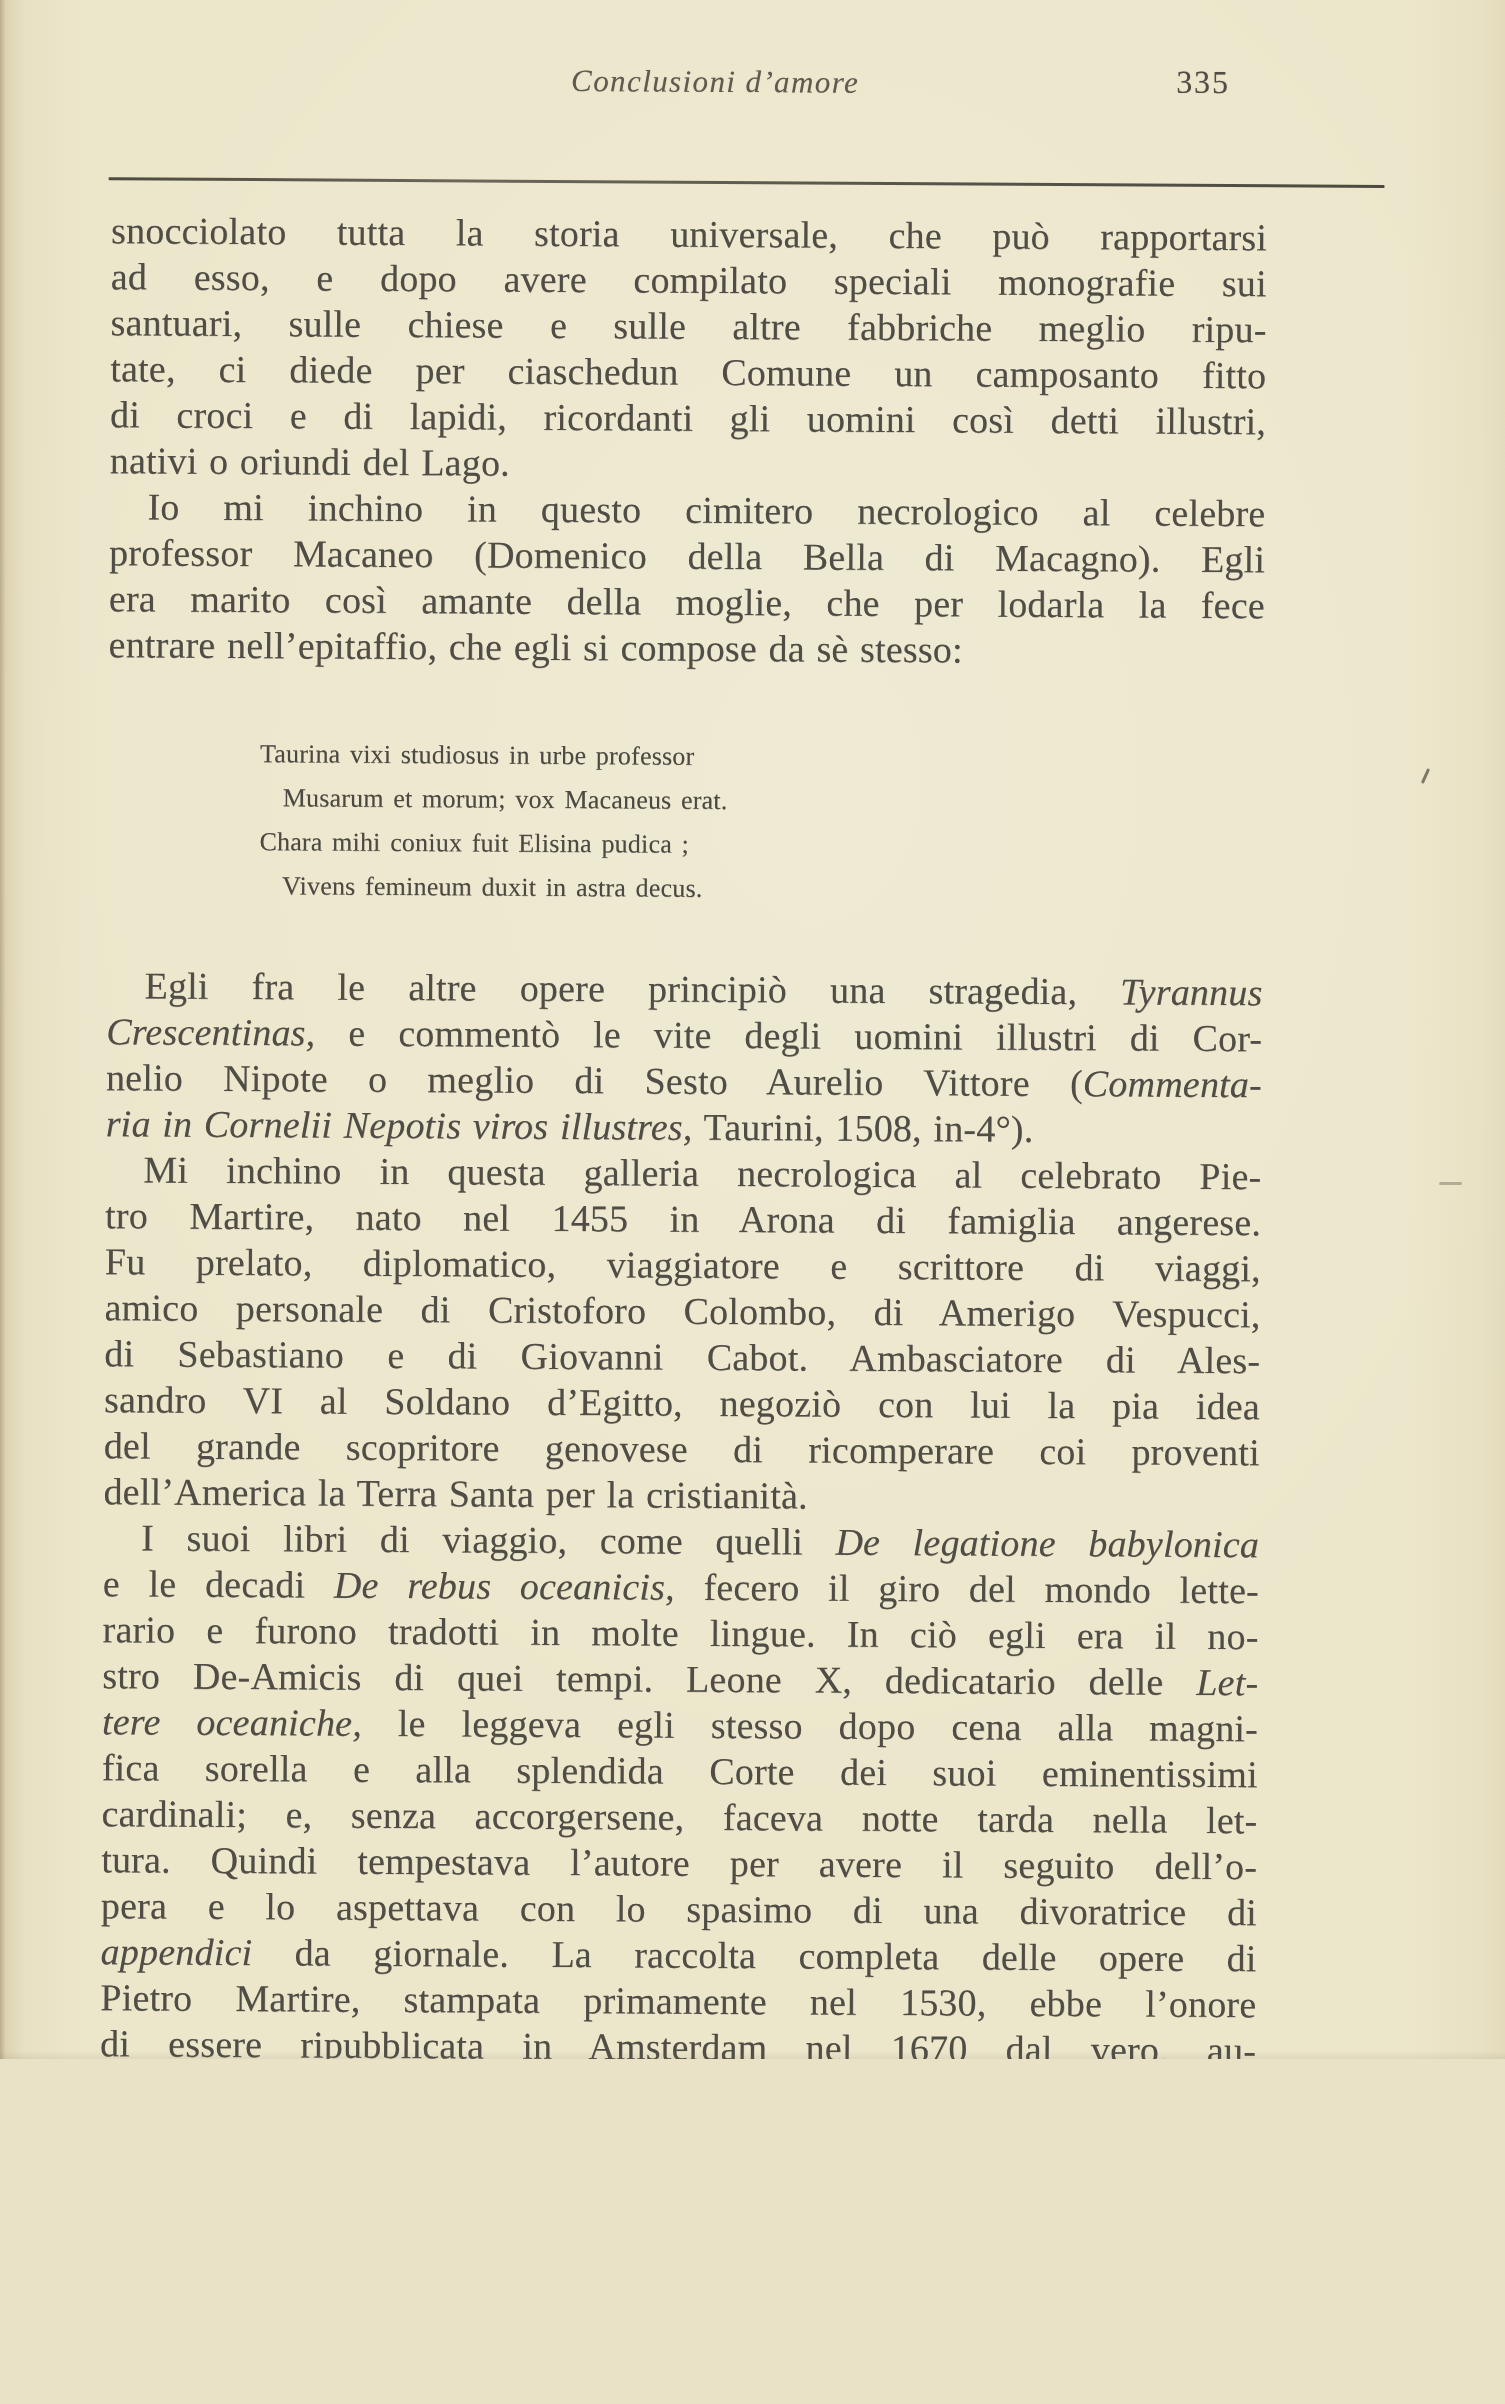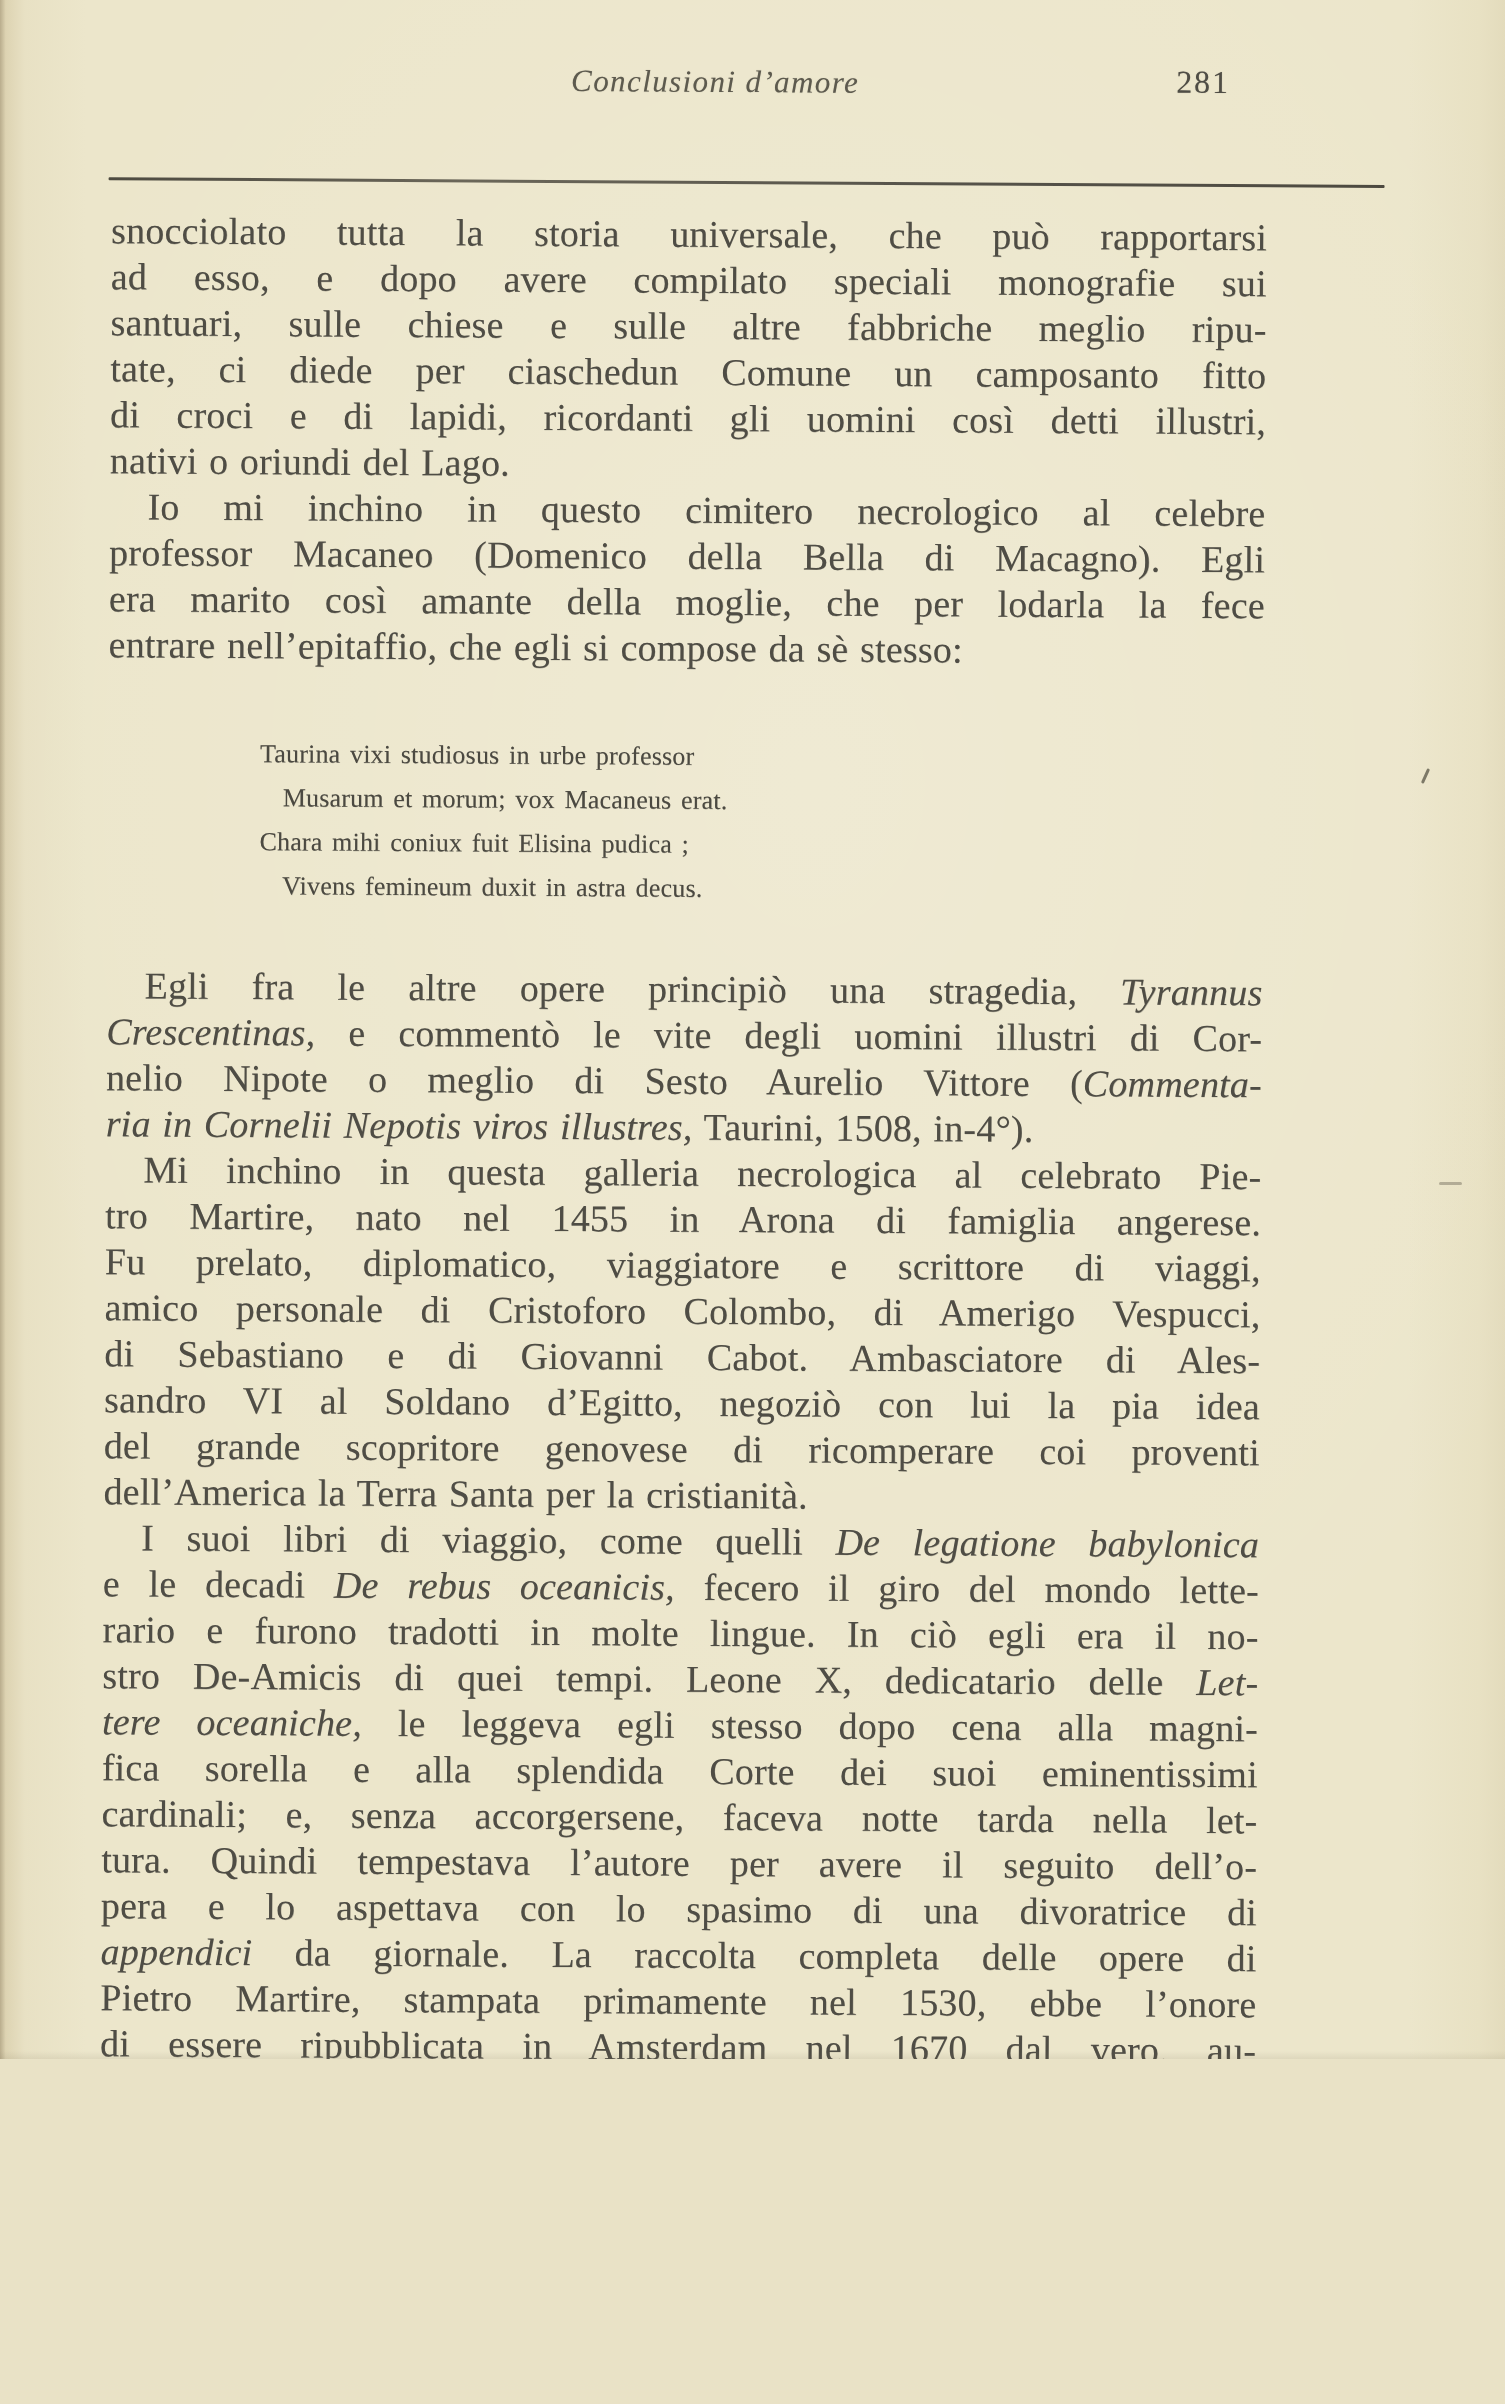--- a/index.html
+++ b/index.html
@@ -88,21 +88,21 @@
     position:absolute;left:825px;top:2366px;width:2.9px;height:7.6px;
     background:rgba(100,95,78,0.55);border-radius:1.9px;
   }
 </style>
 </head>
 <body>
 
 <div class="page">
   <div class="content">
     <div class="hdr-title">Conclusioni d’amore</div>
-    <div class="hdr-num">281</div>
+    <div class="hdr-num">335</div>
     <div class="rule"></div>
 
     <div class="textbody">
         <div class="para">
           <div class="tline"><span>snocciolato tutta la storia universale, che può rapportarsi</span></div>
           <div class="tline"><span>ad esso, e dopo avere compilato speciali monografie sui</span></div>
           <div class="tline"><span>santuari, sulle chiese e sulle altre fabbriche meglio ripu-</span></div>
           <div class="tline"><span>tate, ci diede per ciaschedun Comune un camposanto fitto</span></div>
           <div class="tline"><span>di croci e di lapidi, ricordanti gli uomini così detti illustri,</span></div>
           <div class="tline lastline"><span>nativi o oriundi del Lago.</span></div>

